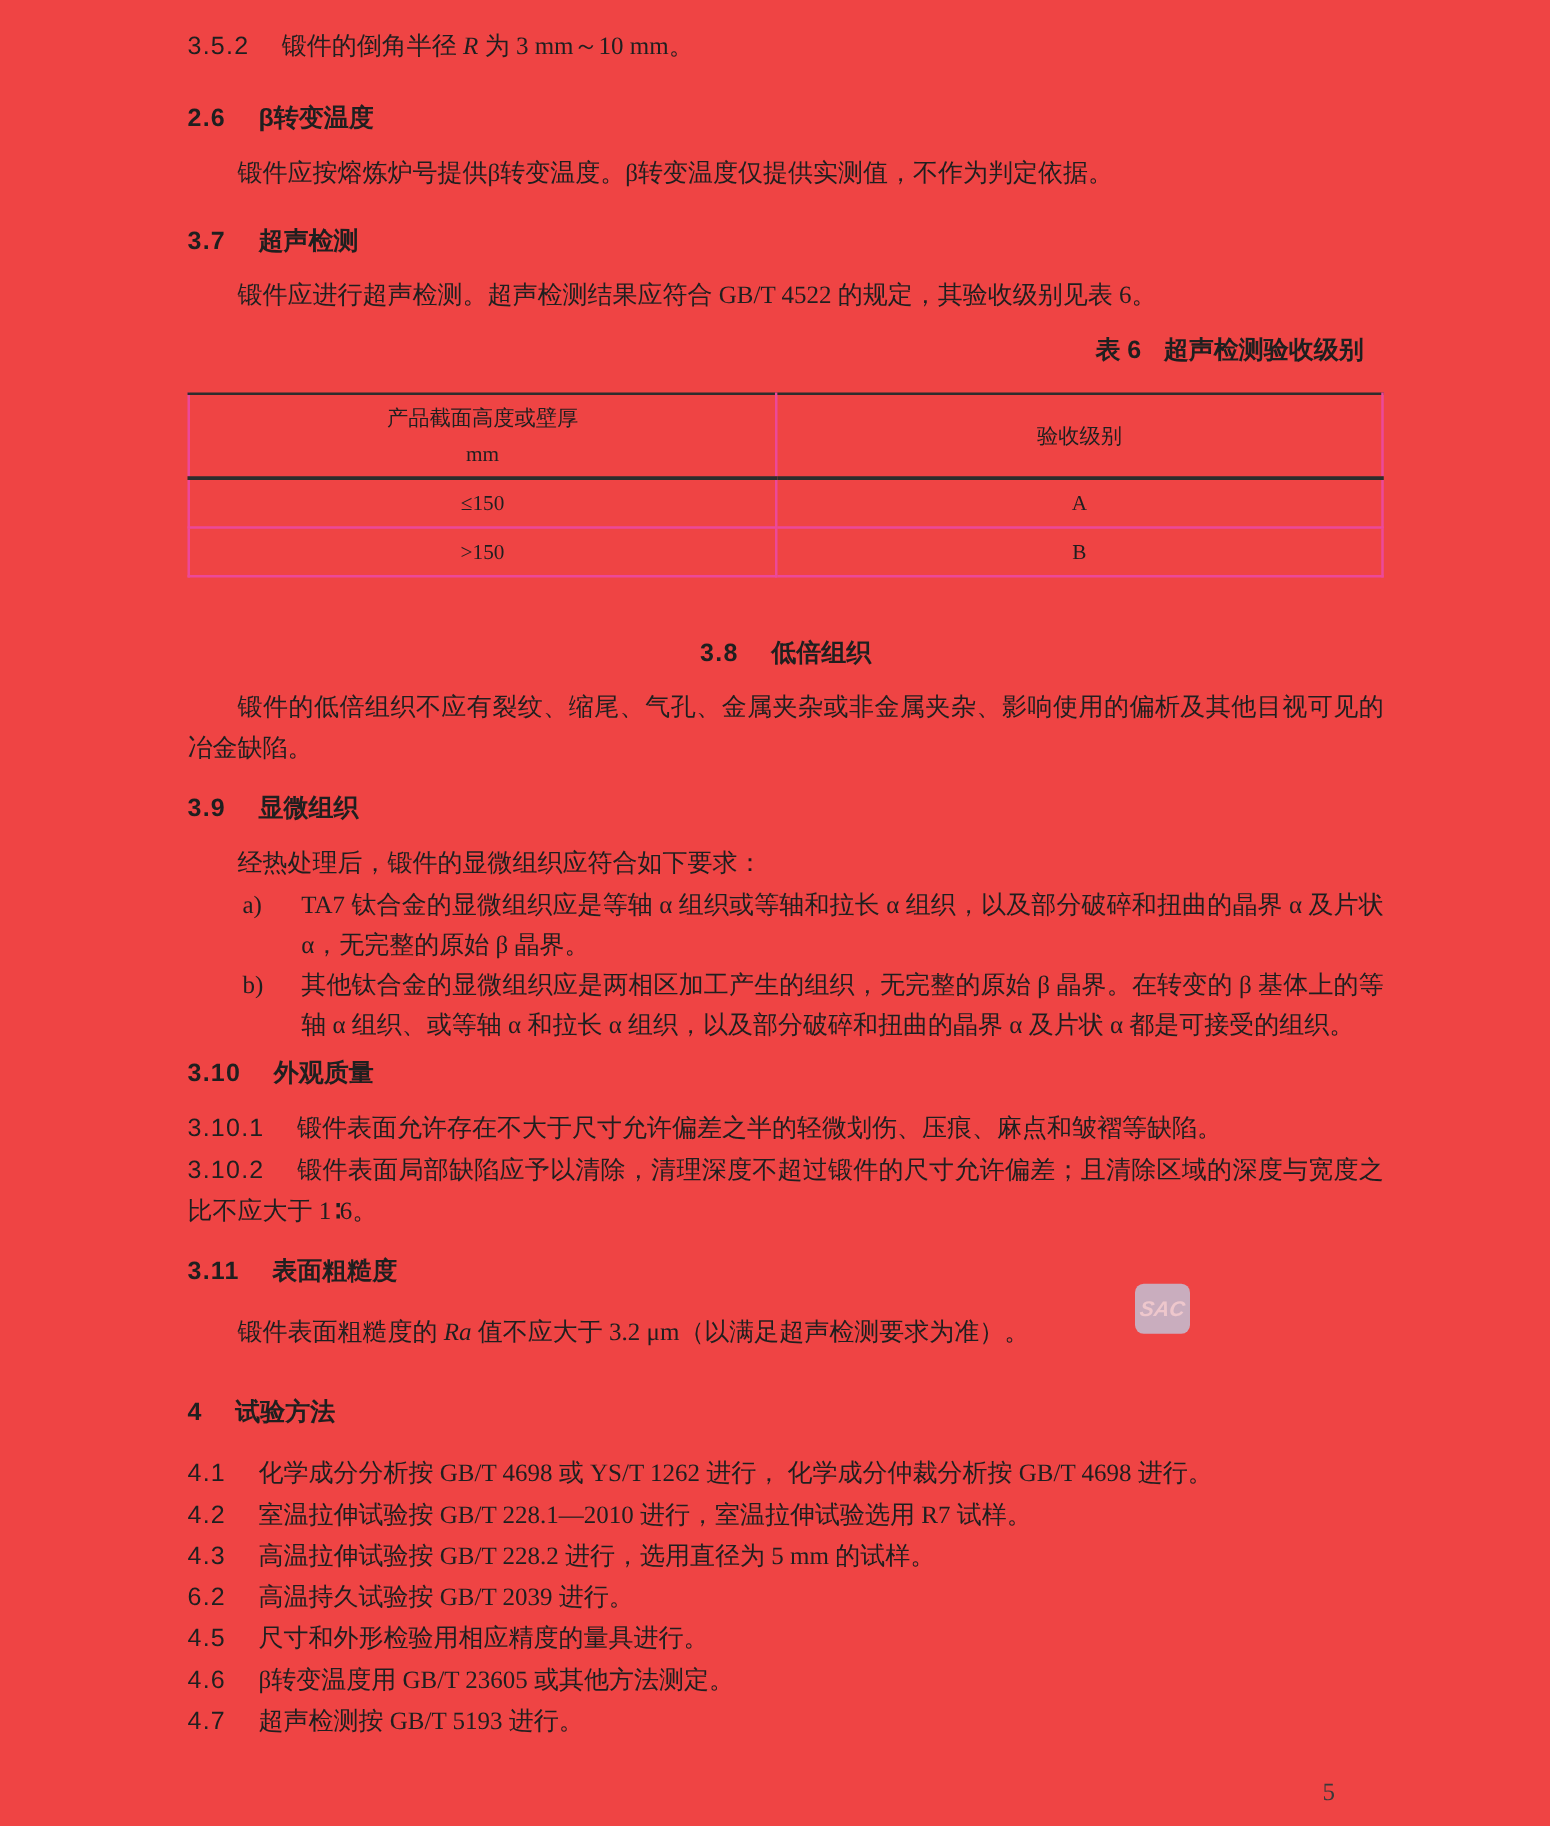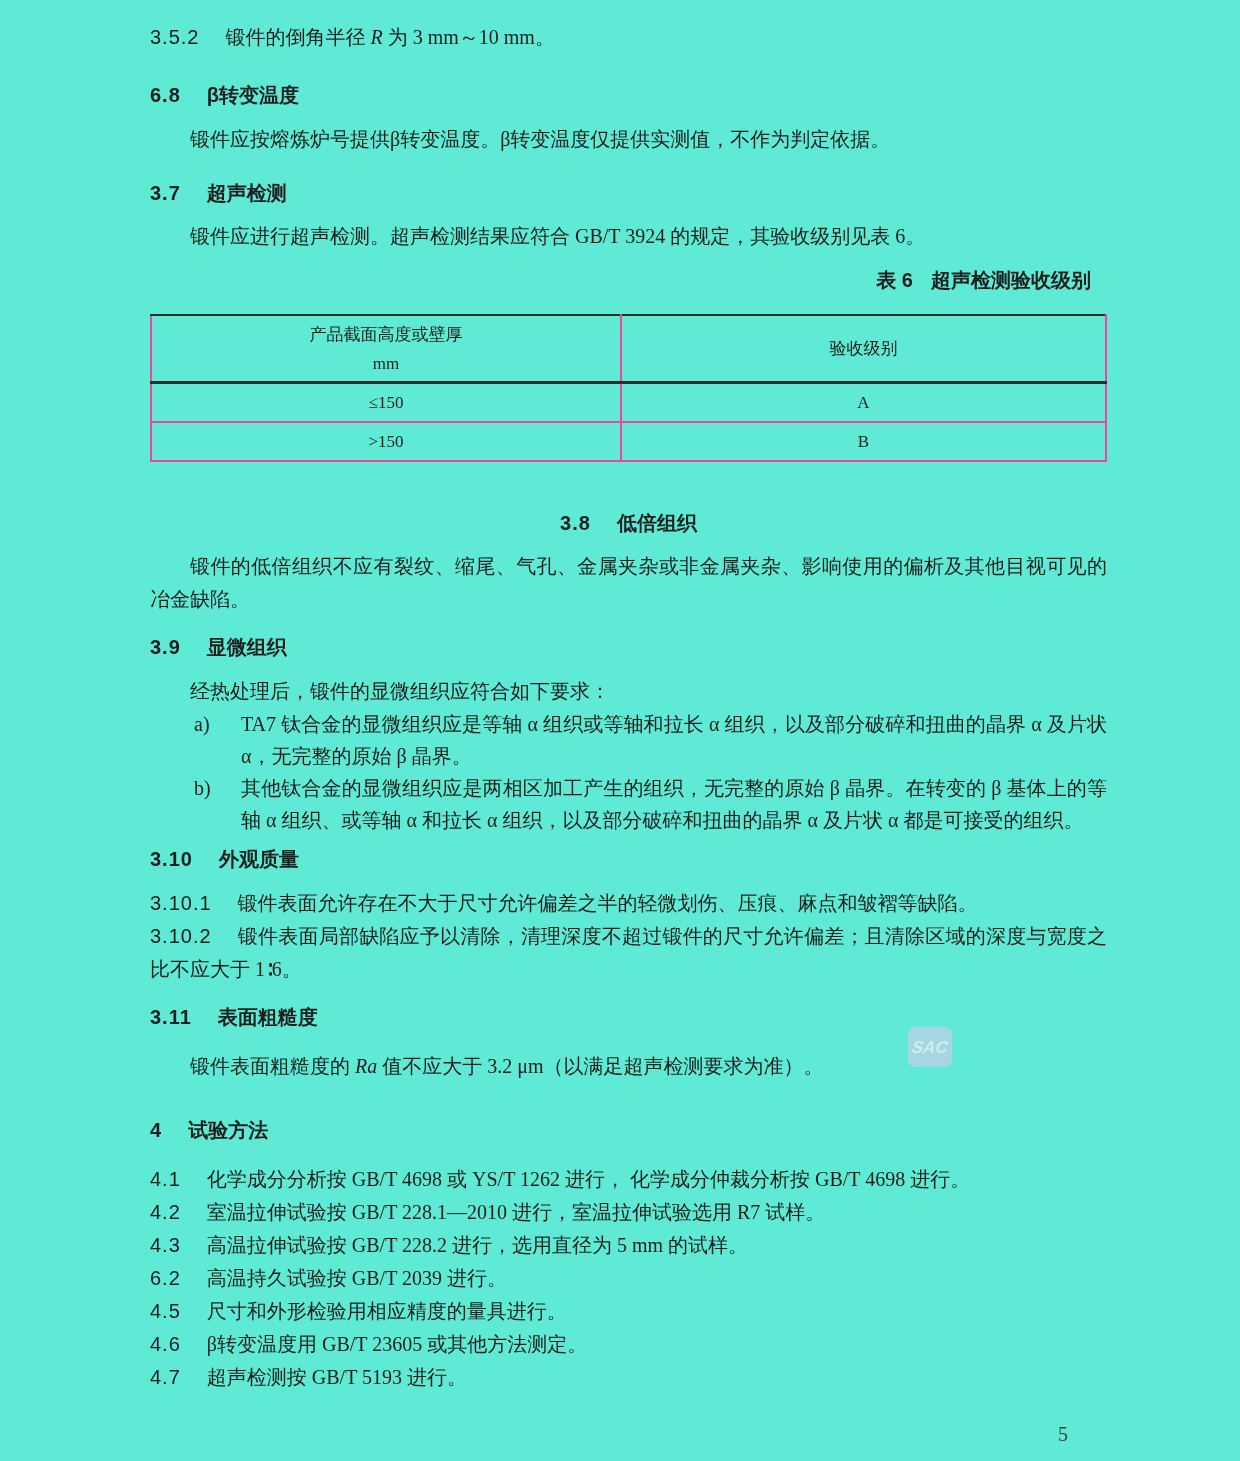--- a/index.html
+++ b/index.html
@@ -1,20 +1,20 @@
 <!DOCTYPE html>
 <html><head>
 <meta charset="utf-8">
 <style>
   html,body{margin:0;padding:0;background:#e9e9e9;}
   .page{
     position:relative;
     width:1240px;height:1461px;
     margin:0 auto;
-    background:#5eead4;
+    background:#ef4444;
     color:#1f1f1f;
     font-family:"Liberation Serif","DejaVu Serif",serif;
     font-size:20px;
     line-height:33px;
     overflow:hidden;
   }
   .content{
     padding:21px 133px 0 150px;
   }
   
@@ -113,25 +113,25 @@
   .mt-p41{margin-top:16px;}
 </style>
 </head>
 <body>
 
 <div class="page">
   <div class="content">
 
     <p class="clause"><span class="c-num">3.5.2</span><span>锻件的倒角半径 </span><i class="var">R</i><span> 为 3 mm～10 mm。</span></p>
 
-    <div class="heading mt-h36"><span class="h-num">6.8</span><span>β转变温度</span></div>
+    <div class="heading mt-h36"><span class="h-num">2.6</span><span>β转变温度</span></div>
     <p class="para mt-p36">锻件应按熔炼炉号提供β转变温度。β转变温度仅提供实测值，不作为判定依据。</p>
 
     <div class="heading mt-h37"><span class="h-num">3.7</span><span>超声检测</span></div>
-    <p class="para mt-p37">锻件应进行超声检测。超声检测结果应符合 GB/T 3924 的规定，其验收级别见表 6。</p>
+    <p class="para mt-p37">锻件应进行超声检测。超声检测结果应符合 GB/T 4522 的规定，其验收级别见表 6。</p>
 
     <div class="tbl-caption mt-cap"><span class="cap-label">表 6</span><span>超声检测验收级别</span></div>
 
     <table class="t6 mt-tbl">
       <colgroup>
           <col style="width:470px">
           <col>
         </colgroup>
       <thead>
         <tr>

